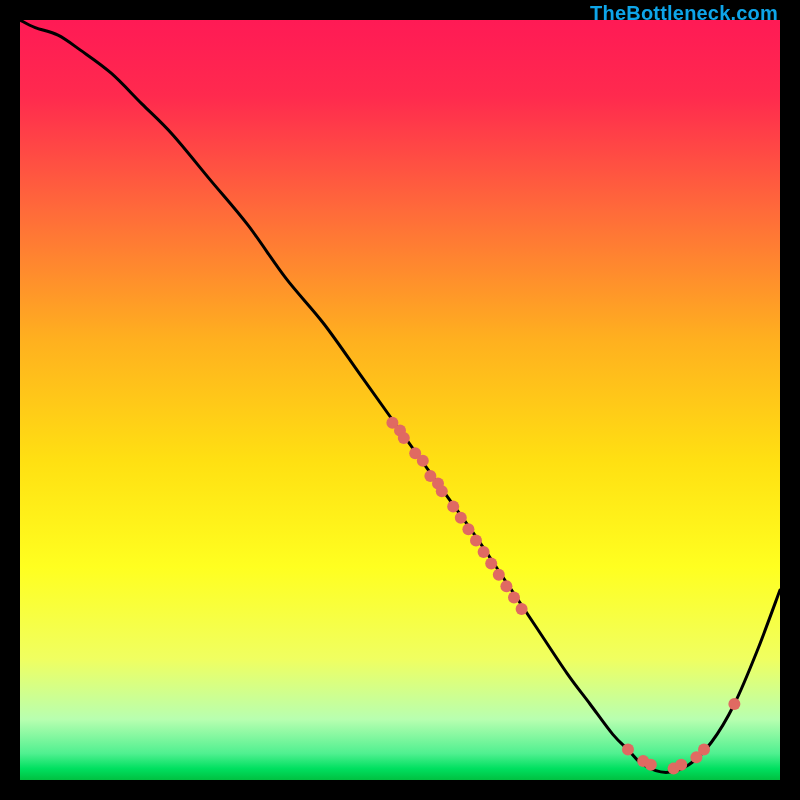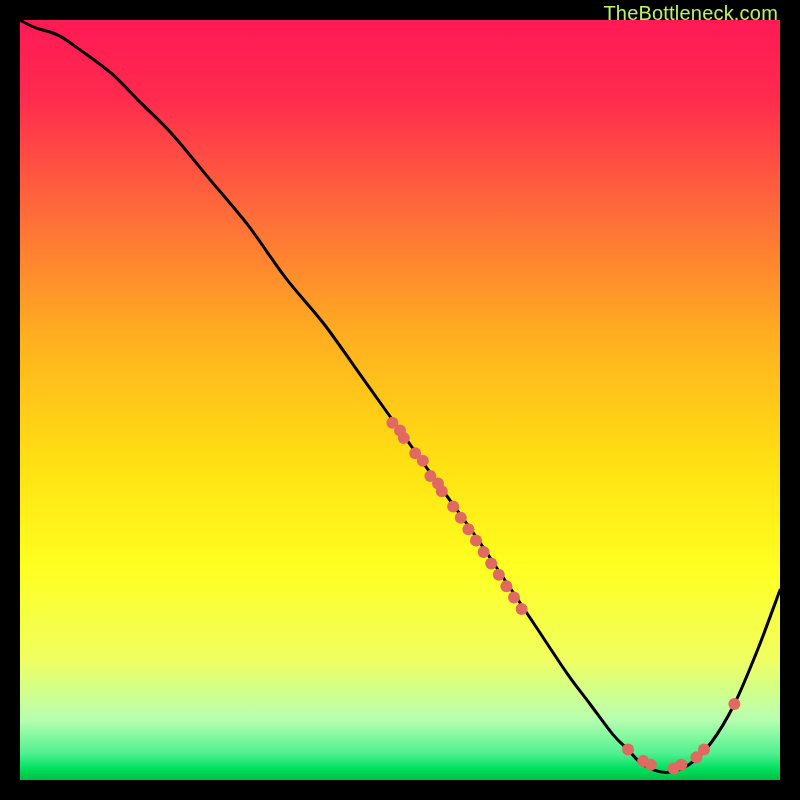--- a/index.html
+++ b/index.html
@@ -16,22 +16,22 @@
     top: 20px;
     width: 760px;
     height: 760px;
   }
   .watermark {
     position: absolute;
     top: 2px;
     right: 22px;
     font-family: Arial, Helvetica, sans-serif;
     font-size: 20px;
-    font-weight: normal;
-    color: #bef264;
+    font-weight: bold;
+    color: #0ea5e9;
     letter-spacing: 0.2px;
   }
 </style>
 </head>
 <body>
 
 <div class="watermark">TheBottleneck.com</div>
 
 <svg class="chart-area" viewBox="0 0 760 760" preserveAspectRatio="none">
   <defs>

